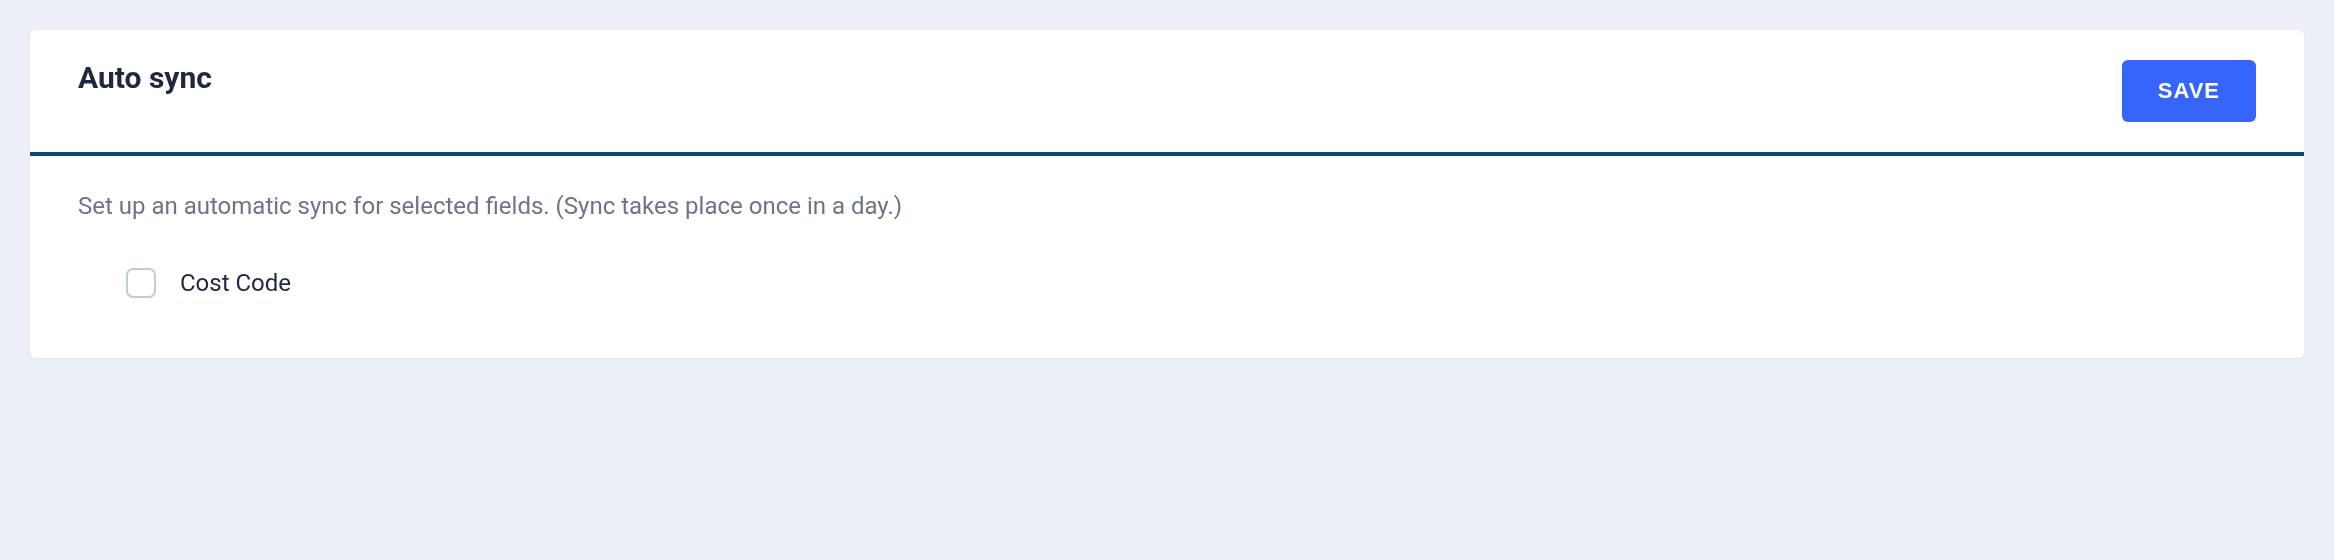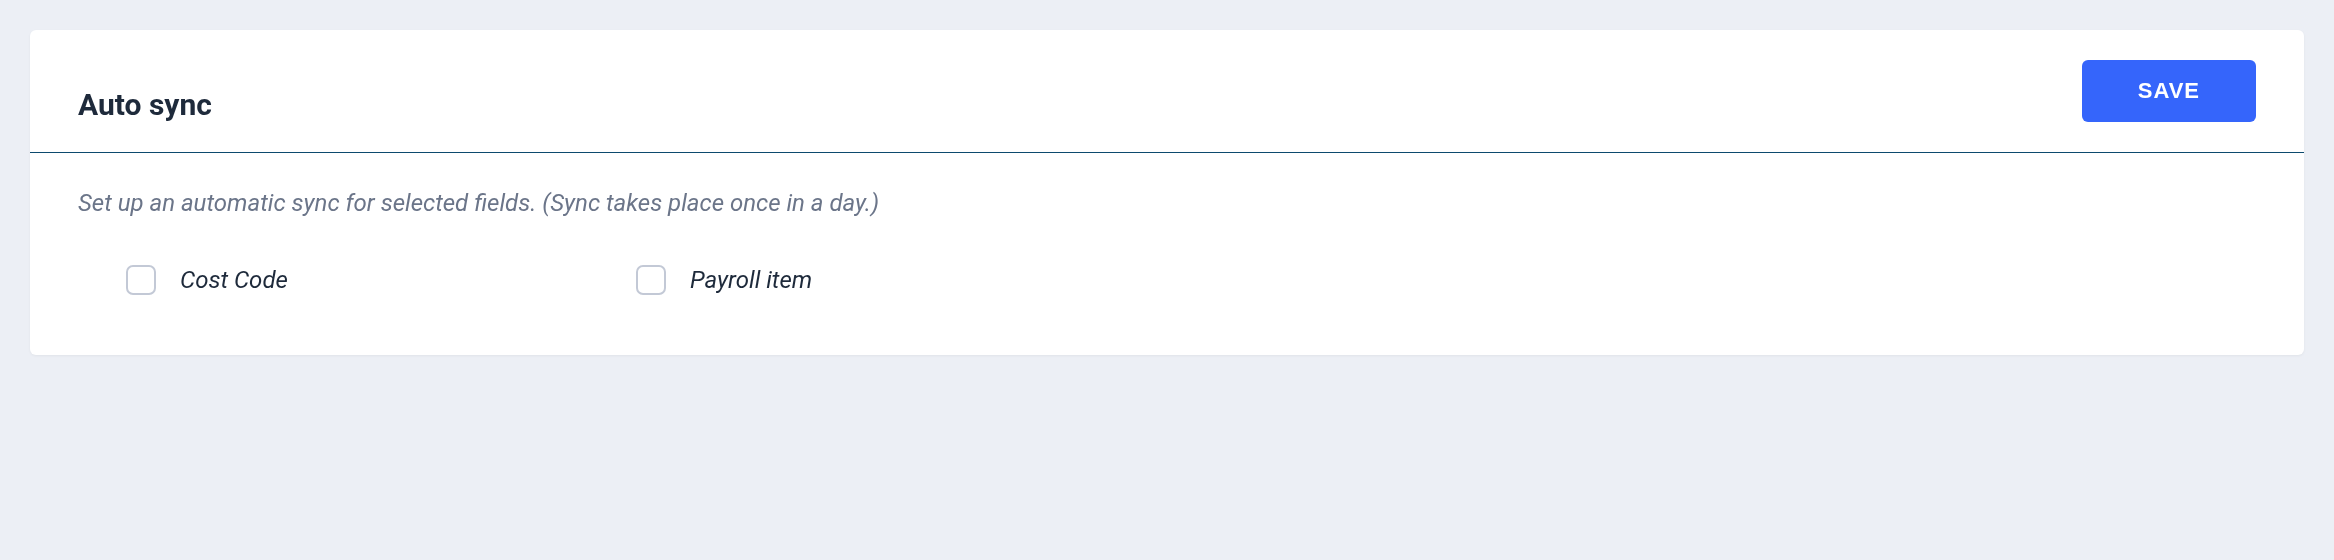--- a/index.html
+++ b/index.html
@@ -15,43 +15,42 @@
       height: 560px;
     }
     .card {
       background-color: #ffffff;
       border-radius: 6px;
       box-shadow: 0 1px 3px rgba(0,0,0,0.05);
     }
     .card-header {
       display: flex;
       justify-content: space-between;
-      align-items: flex-end;
+      align-items: flex-start;
       padding: 30px 48px;
-      border-bottom: 1px solid #0c4a6e;
+      border-bottom: 4px solid #0c4a6e;
     }
     .card-title {
       font-size: 30px;
       font-weight: 700;
       color: #1e2a3b;
     }
     .save-button {
       background-color: #3565fb;
       color: #ffffff;
       border: none;
       border-radius: 6px;
-      padding: 18px 56px;
+      padding: 18px 36px;
       font-size: 22px;
       font-weight: 700;
       letter-spacing: 1px;
       cursor: pointer;
     }
     .card-body {
       padding: 36px 32px 60px 48px;
-      font-style: italic;
     }
     .description {
       font-size: 24px;
       color: #6b7589;
       margin-bottom: 48px;
     }
     .checkbox-grid {
       display: grid;
       grid-template-columns: 510px 510px;
       row-gap: 36px;
@@ -86,19 +85,15 @@
     <h2 class="card-title">Auto sync</h2>
     <button class="save-button">SAVE</button>
   </div>
   <div class="card-body">
     <p class="description">Set up an automatic sync for selected fields. (Sync takes place once in a day.)</p>
     <div class="checkbox-grid">
       <div class="checkbox-item">
         <div class="checkbox"></div>
         <label class="checkbox-label">Cost Code</label>
       </div>
-      <div class="checkbox-item">
-        <div class="checkbox"></div>
-        <label class="checkbox-label">Payroll item</label>
-      </div>
     </div>
   </div>
 </div>
 
 </body></html>

